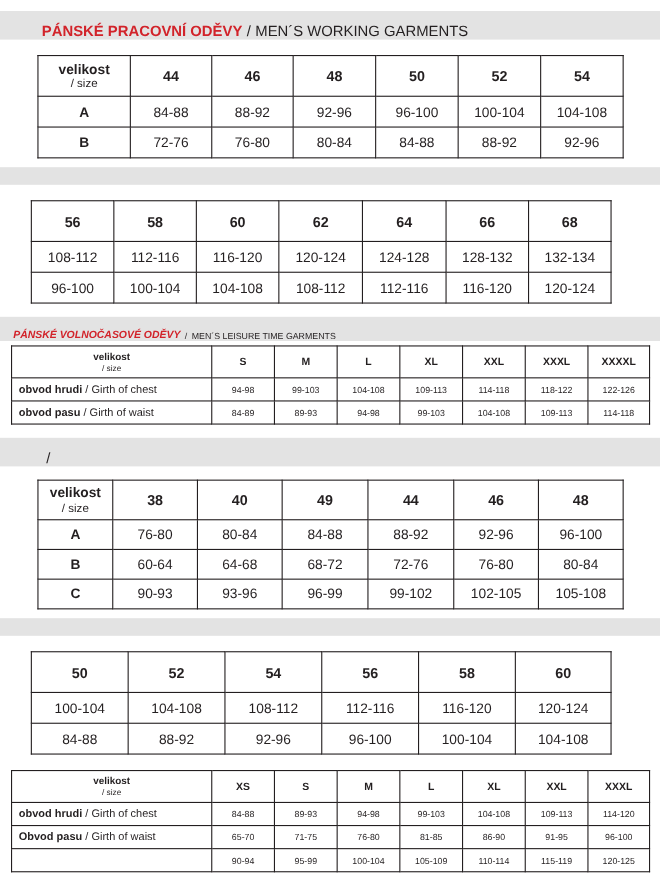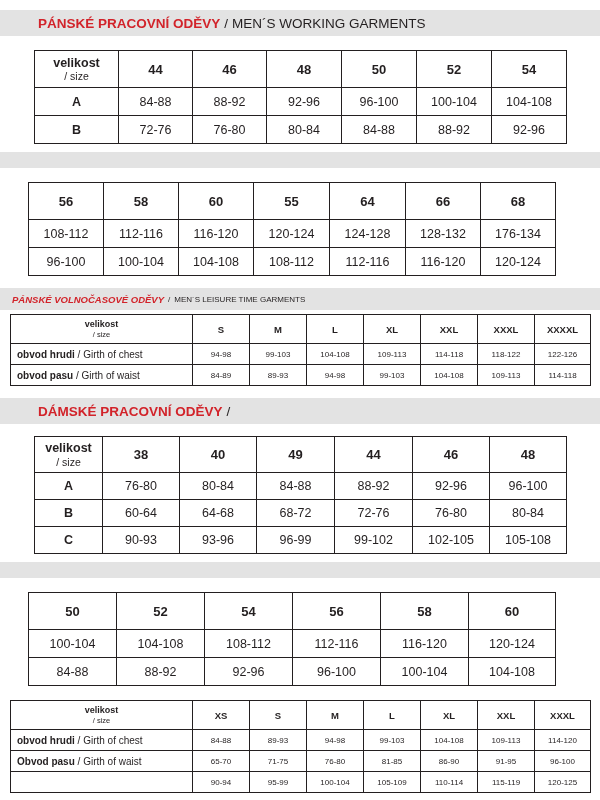--- a/index.html
+++ b/index.html
@@ -19,21 +19,21 @@
     width: 600px;
     height: 800px;
     box-sizing: border-box;
   }
 
   
   .heading-bar {
     background: #e3e3e3;
     height: 22px;
     display: flex;
-    align-items: center;
+    align-items: flex-end;
     padding-left: 38px;
     box-sizing: border-box;
   }
   .heading-bar.big { height: 26px; }
   .heading-bar .h-cz {
     color: #d2232a;
     font-weight: bold;
   }
   .heading-bar .h-en {
     color: #231f20;
@@ -238,33 +238,33 @@
         <col style="width:76px">
         <col style="width:76px">
         <col style="width:75px">
         <col style="width:75px">
     </colgroup>
     <tbody>
       <tr>
         <td class="hdr">56</td>
         <td class="hdr">58</td>
         <td class="hdr">60</td>
-        <td class="hdr">55</td>
+        <td class="hdr">62</td>
         <td class="hdr">64</td>
         <td class="hdr">66</td>
         <td class="hdr">68</td>
       </tr>
       <tr>
         <td>108-112</td>
         <td>112-116</td>
         <td>116-120</td>
         <td>120-124</td>
         <td>124-128</td>
         <td>128-132</td>
-        <td>176-134</td>
+        <td>132-134</td>
       </tr>
       <tr>
         <td>96-100</td>
         <td>100-104</td>
         <td>104-108</td>
         <td>108-112</td>
         <td>112-116</td>
         <td>116-120</td>
         <td>120-124</td>
       </tr>
@@ -327,21 +327,20 @@
         <td>104-108</td>
         <td>109-113</td>
         <td>114-118</td>
       </tr>
     </tbody>
   </table>
 
   <div class="spacer-12"></div>
 
   <div class="heading-bar big">
-    <span class="h-cz">DÁMSKÉ PRACOVNÍ ODĚVY</span>
     <span class="sep"></span>
     <span class="h-en">/</span>
     <span class="sep"></span>
   </div>
 
   <div class="spacer-12"></div>
 
   <table class="t-lw">
     <colgroup>
       <col style="width:68px">

